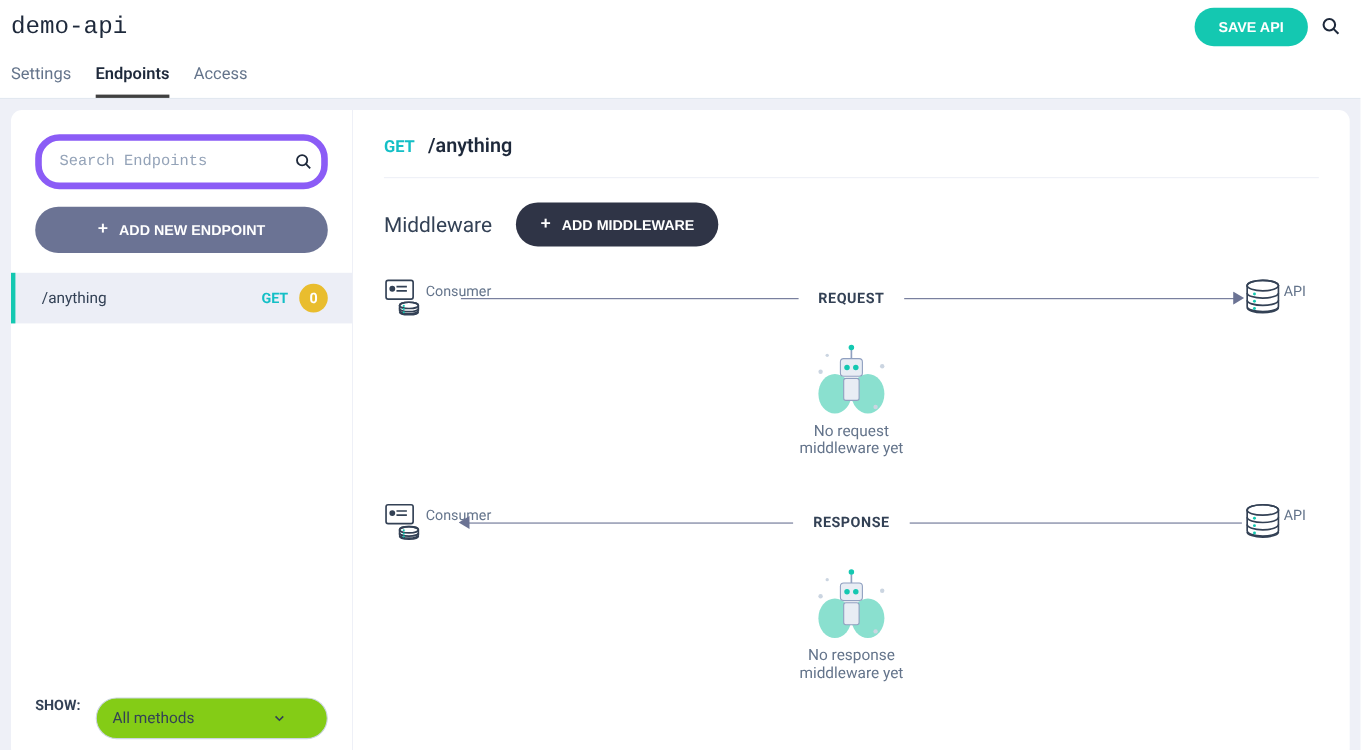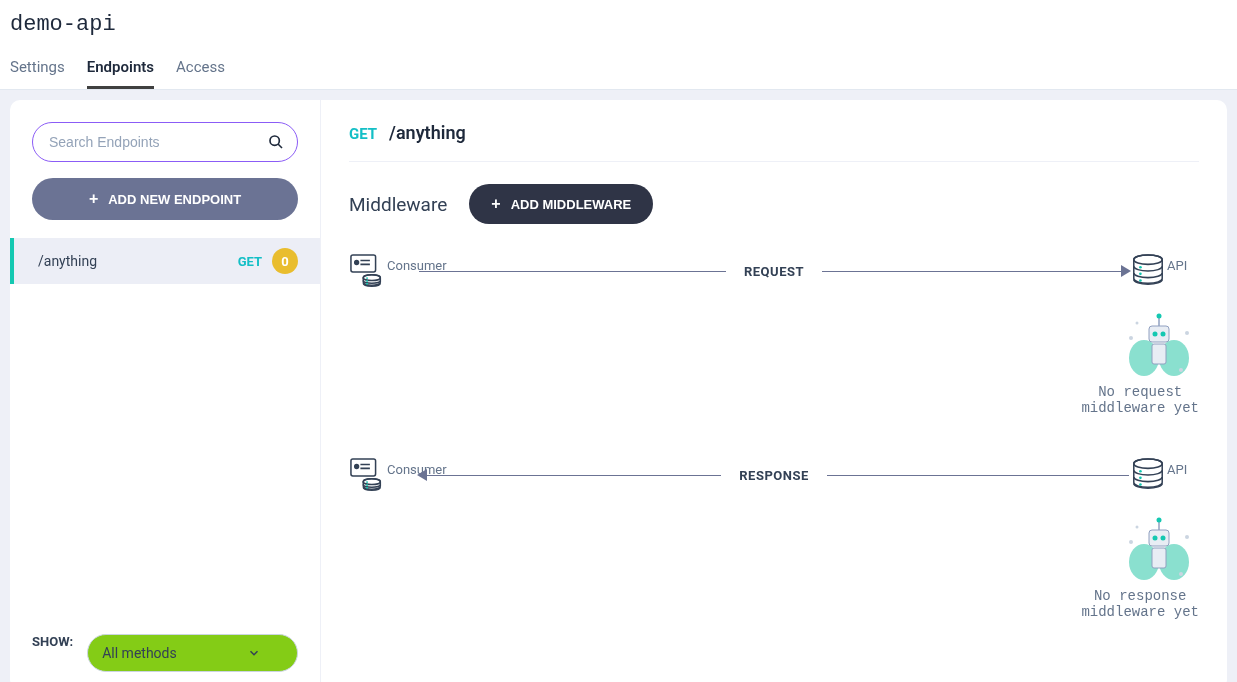--- a/index.html
+++ b/index.html
@@ -77,26 +77,27 @@
   flex-direction: column;
   position: relative;
 }
 .sidebar-top { padding: 0 22px; }
 .search-input-wrap {
   position: relative;
   margin-bottom: 16px;
 }
 .search-input {
   width: 100%;
-  border: 1px solid #8b5cf6;
+  border: 6px solid #8b5cf6;
   border-radius: 22px;
   padding: 11px 38px 11px 16px;
   font-size: 14px;
   color: #ef4444;
   outline: none;
+  font-family: Liberation Mono, monospace;
 }
 .search-input::placeholder { color: #94a3b8; }
 .search-input-wrap .mag {
   position: absolute;
   right: 14px; top: 50%;
   transform: translateY(-50%);
   color: #1e293b;
 }
 .add-endpoint-btn {
   width: 100%;
@@ -252,42 +253,50 @@
   padding: 0 18px;
   color: #334155;
   font-weight: 700;
   font-size: 13px;
   letter-spacing: 0.5px;
   position: relative;
 }
 .empty-state {
   display: flex;
   flex-direction: column;
-  align-items: flex-end;
+  align-items: center;
   margin-top: 18px;
-  font-family: Liberation Mono, monospace;
 }
 .empty-state .illus {
   width: 80px; height: 70px;
 }
 .empty-state .msg {
   color: #64748b;
   font-size: 14px;
   text-align: center;
   margin-top: 6px;
   white-space: pre-line;
 }
 svg { display: block; }
 .plus { font-size: 16px; font-weight: 700; }
 </style>
 </head>
 <body>
 
 <div class="header">
   <div class="header-title">demo-api</div>
+  <div class="header-actions">
+    <button class="save-btn">SAVE API</button>
+    <button class="search-icon-btn">
+      <svg width="18" height="18" viewBox="0 0 24 24" fill="none" stroke="currentColor" stroke-width="2.5">
+          <circle cx="10" cy="10" r="7"></circle>
+          <line x1="21" y1="21" x2="15" y2="15"></line>
+        </svg>
+    </button>
+  </div>
 </div>
 
 <div class="tabs">
   <div class="tab">Settings</div>
   <div class="tab active">Endpoints</div>
   <div class="tab">Access</div>
 </div>
 
 <div class="body-area">
 

